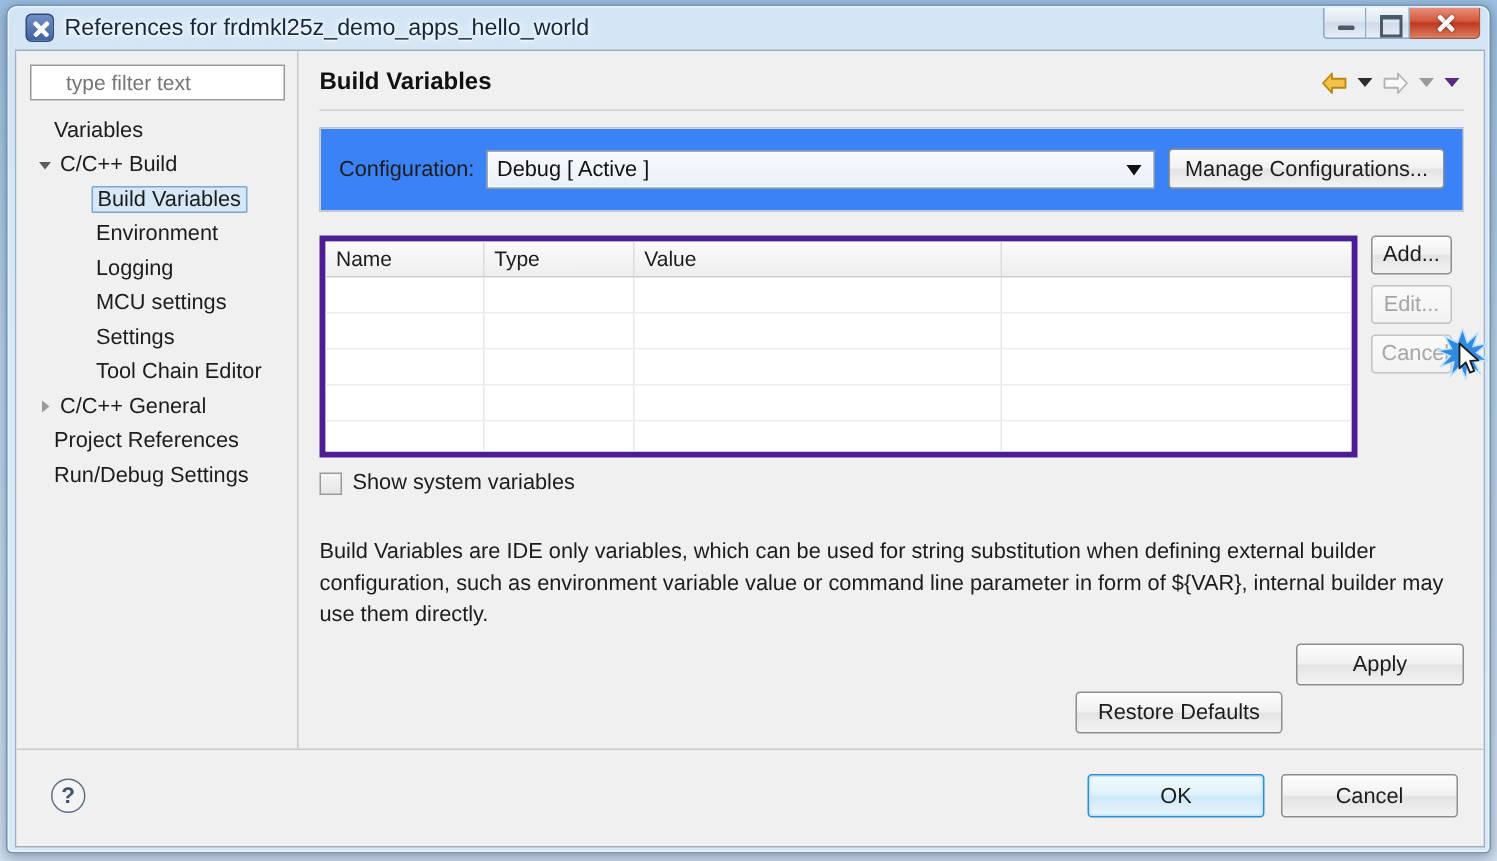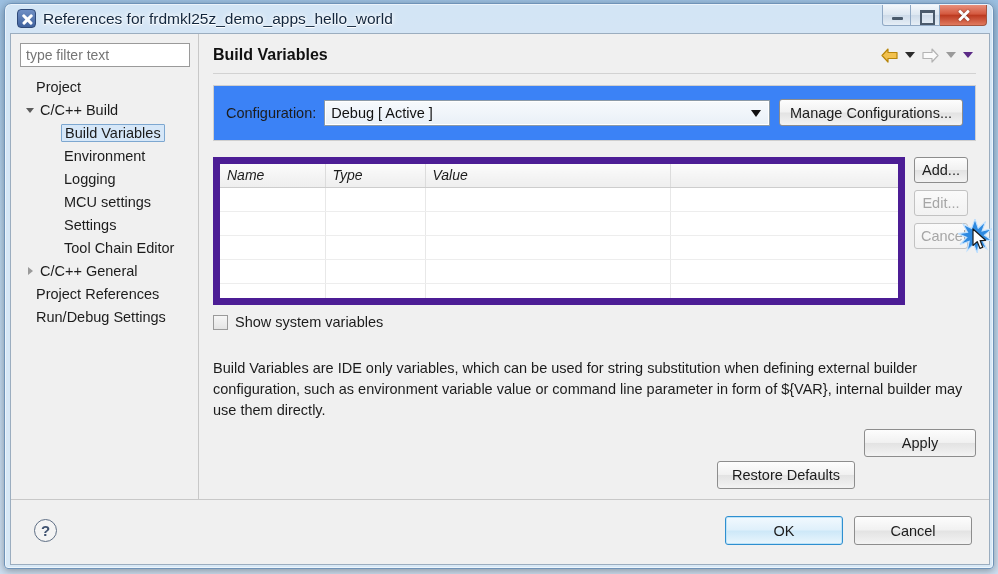--- a/index.html
+++ b/index.html
@@ -89,21 +89,21 @@
   
   #tree-pane {
     position: absolute; left: 0; top: 0; width: 188px; height: 466px;
     background: #f0f0f0; border-right: 1px solid #c8c8c8;
     padding: 9px 0 0 9px;
   }
   #filter-input {
     width: 170px; height: 24px;
     border: 1px solid #9a9a9a; background: #fff;
     font-size: 14px; color: #8d8d8d;
-    padding: 0 5px; outline: none;
+    padding: 0 23px; outline: none;
     font-family: "Liberation Sans", sans-serif;
   }
   #tree { margin-top: 8px; }
   .tnode {
     height: 23px; display: flex; align-items: center;
     font-size: 14.5px; color: #1c1c1c; white-space: nowrap;
     padding-left: 2px;
   }
   .tw { width: 16px; flex: none; display:flex; align-items:center; justify-content:center; }
   .arrow-collapsed {
@@ -172,21 +172,21 @@
   .btn.disabled { color: #a6a6a6; border-color: #c2c2c2;
     background: linear-gradient(180deg,#fafafa 0%, #f2f2f2 100%); }
   #manage-config-btn { height: 27px; padding: 0 10px; margin-left: 9px; }
 
   
   #table-area {
     margin-top: 16px; display: flex; align-items: flex-start;
   }
   #table-wrap {
     width: 692px; height: 148px;
-    border: 7px solid #4c1d95; background: #fff; overflow: hidden; font-style: italic;
+    border: 4px solid #4c1d95; background: #fff; overflow: hidden;
   }
   table { border-collapse: collapse; width: 100%; table-layout: fixed; }
   thead th {
     height: 23px; font-size: 14px; font-weight: normal; color: #1c1c1c;
     text-align: left; padding-left: 7px;
     background: linear-gradient(180deg,#fbfbfb 0%, #eeeeee 100%);
     border-right: 1px solid #dcdcdc; border-bottom: 1px solid #cdcdcd;
   }
   thead th:last-child { border-right: none; }
   tbody td {
@@ -272,21 +272,21 @@
       <div class="wbtn" id="btn-close"></div>
     </div>
   </div>
 
   <div id="client">
 
     <div id="tree-pane">
       <input id="filter-input" type="text" placeholder="type filter text" style="">
       <div id="tree">
           <div class="tnode lvl1">
-            <span class="tlabel">Project</span>
+            <span class="tlabel">Variables</span>
           </div>
           <div class="tnode">
             <span class="tw">
               <span class="arrow-expanded"></span>
             </span>
             <span class="tlabel">C/C++ Build</span>
           </div>
           <div class="tnode lvl2 selected">
             <span class="tlabel">Build Variables</span>
           </div>

